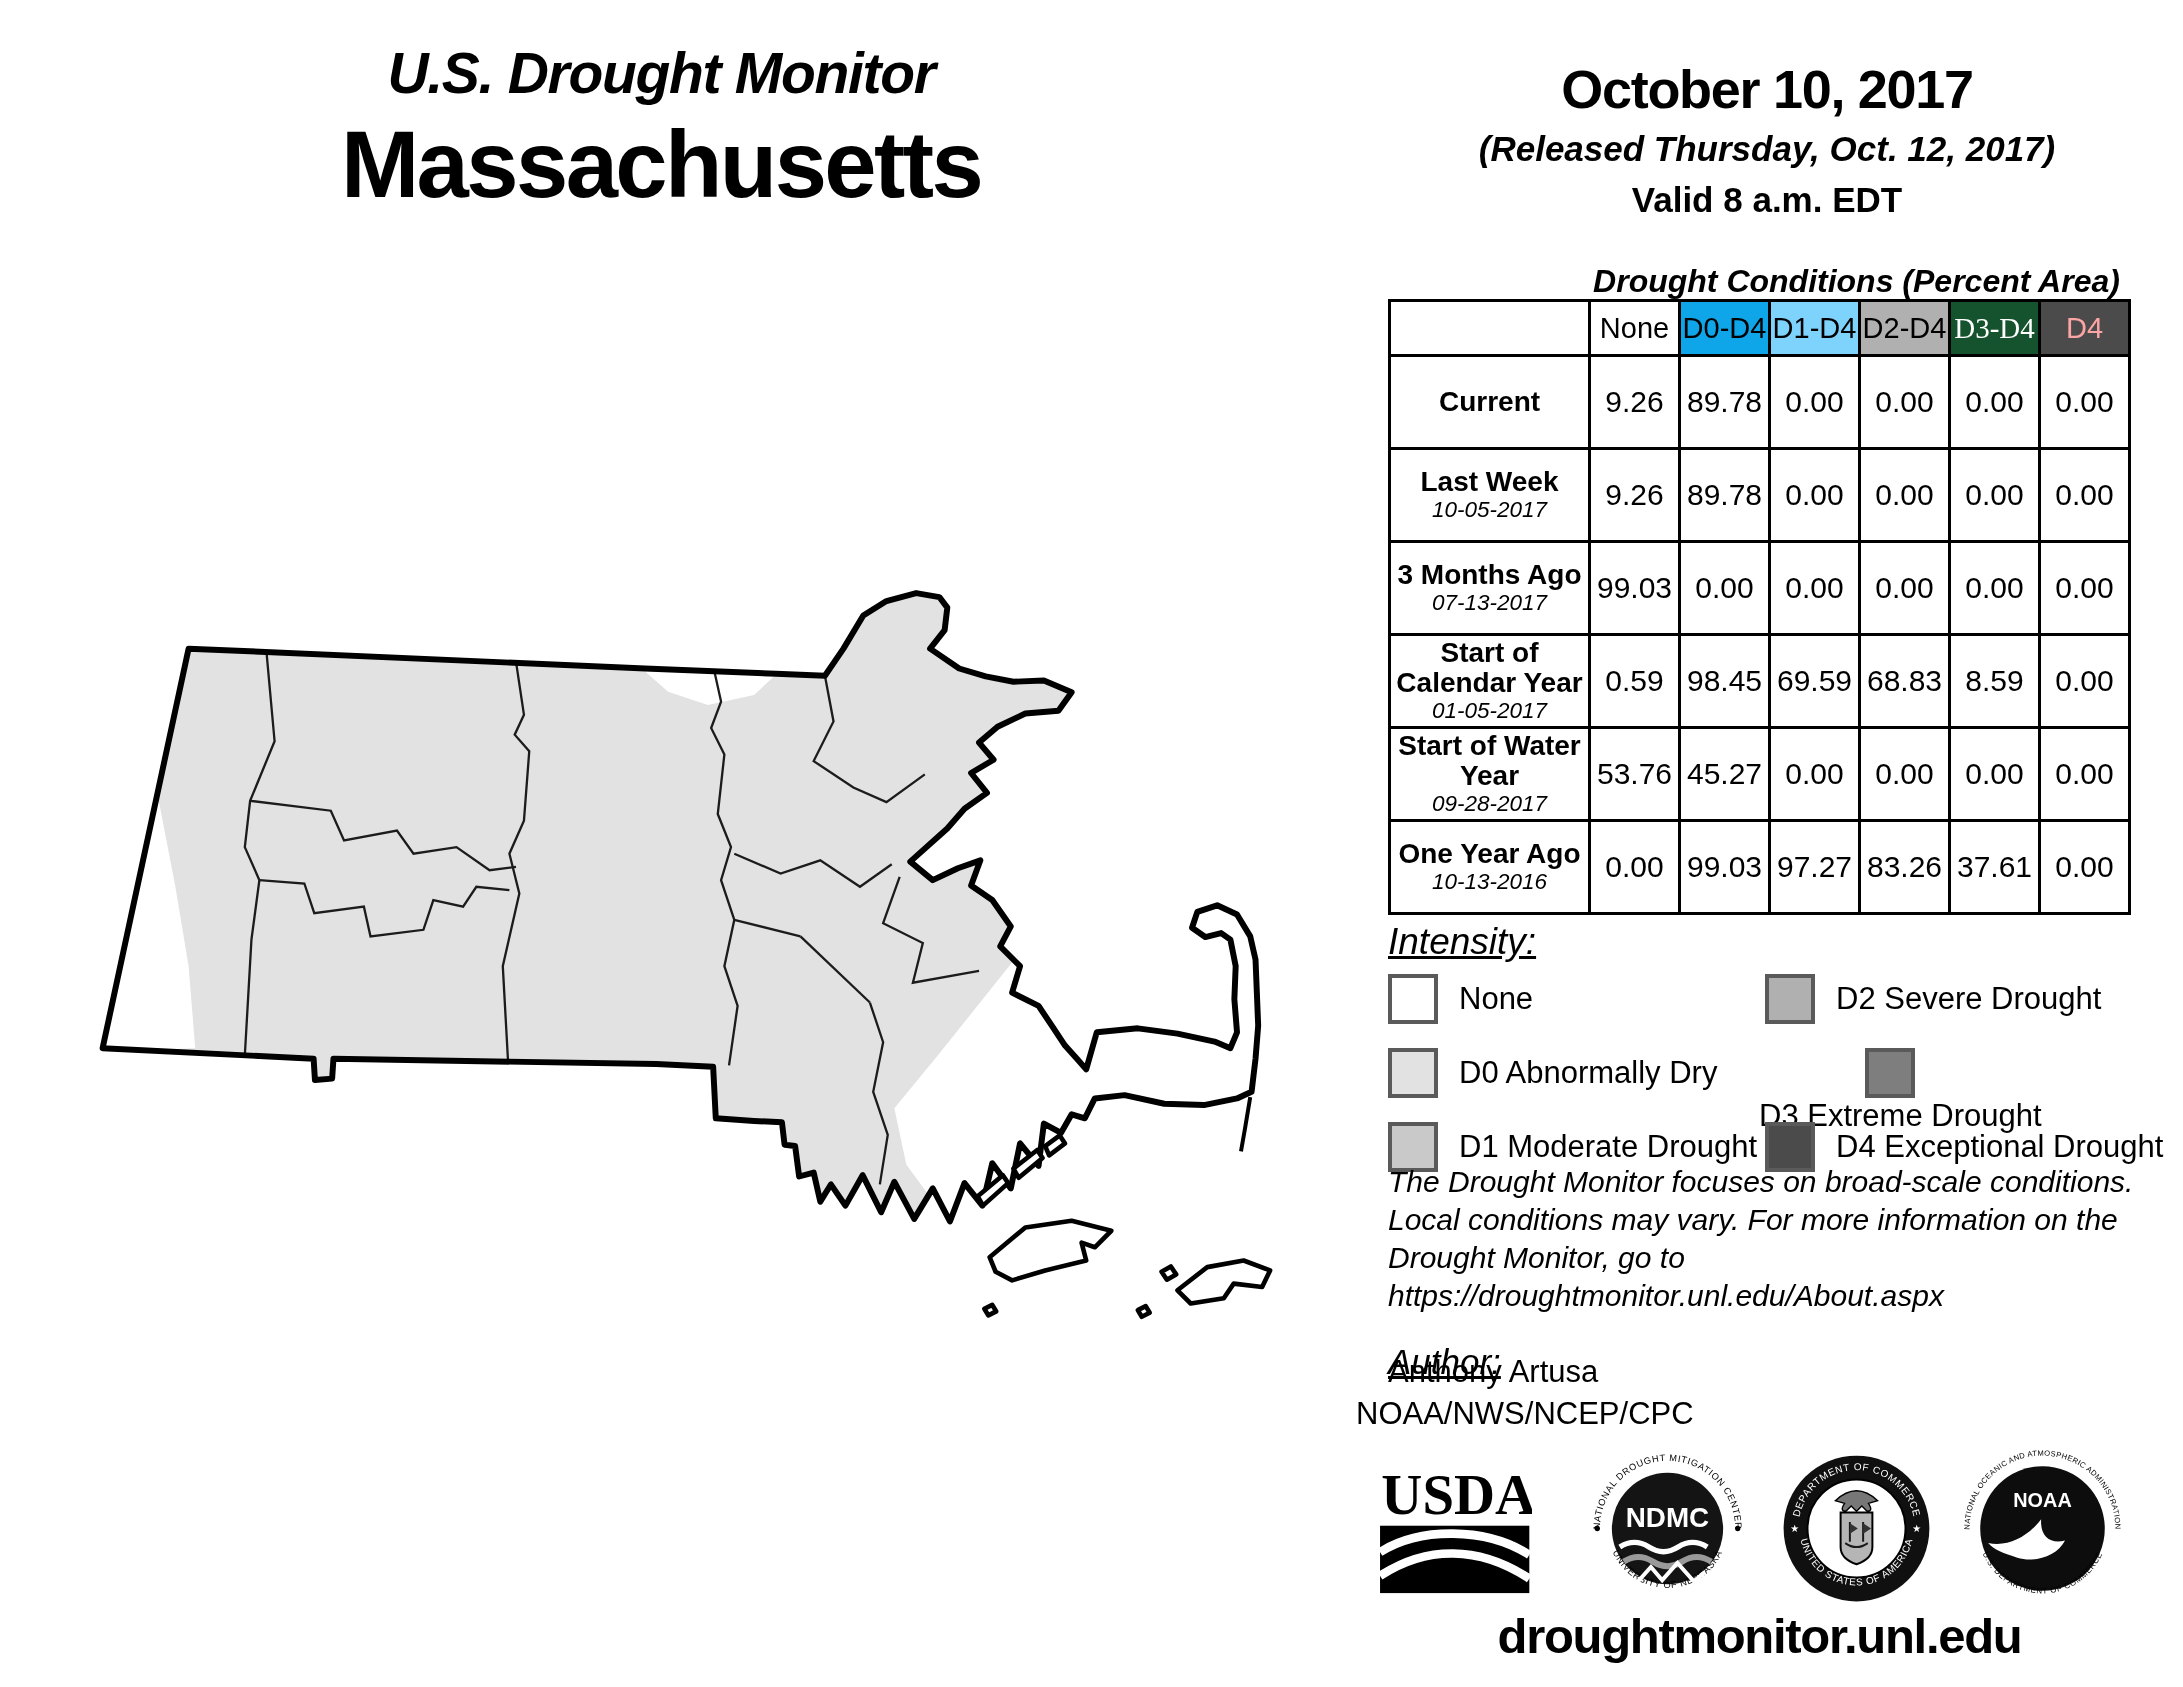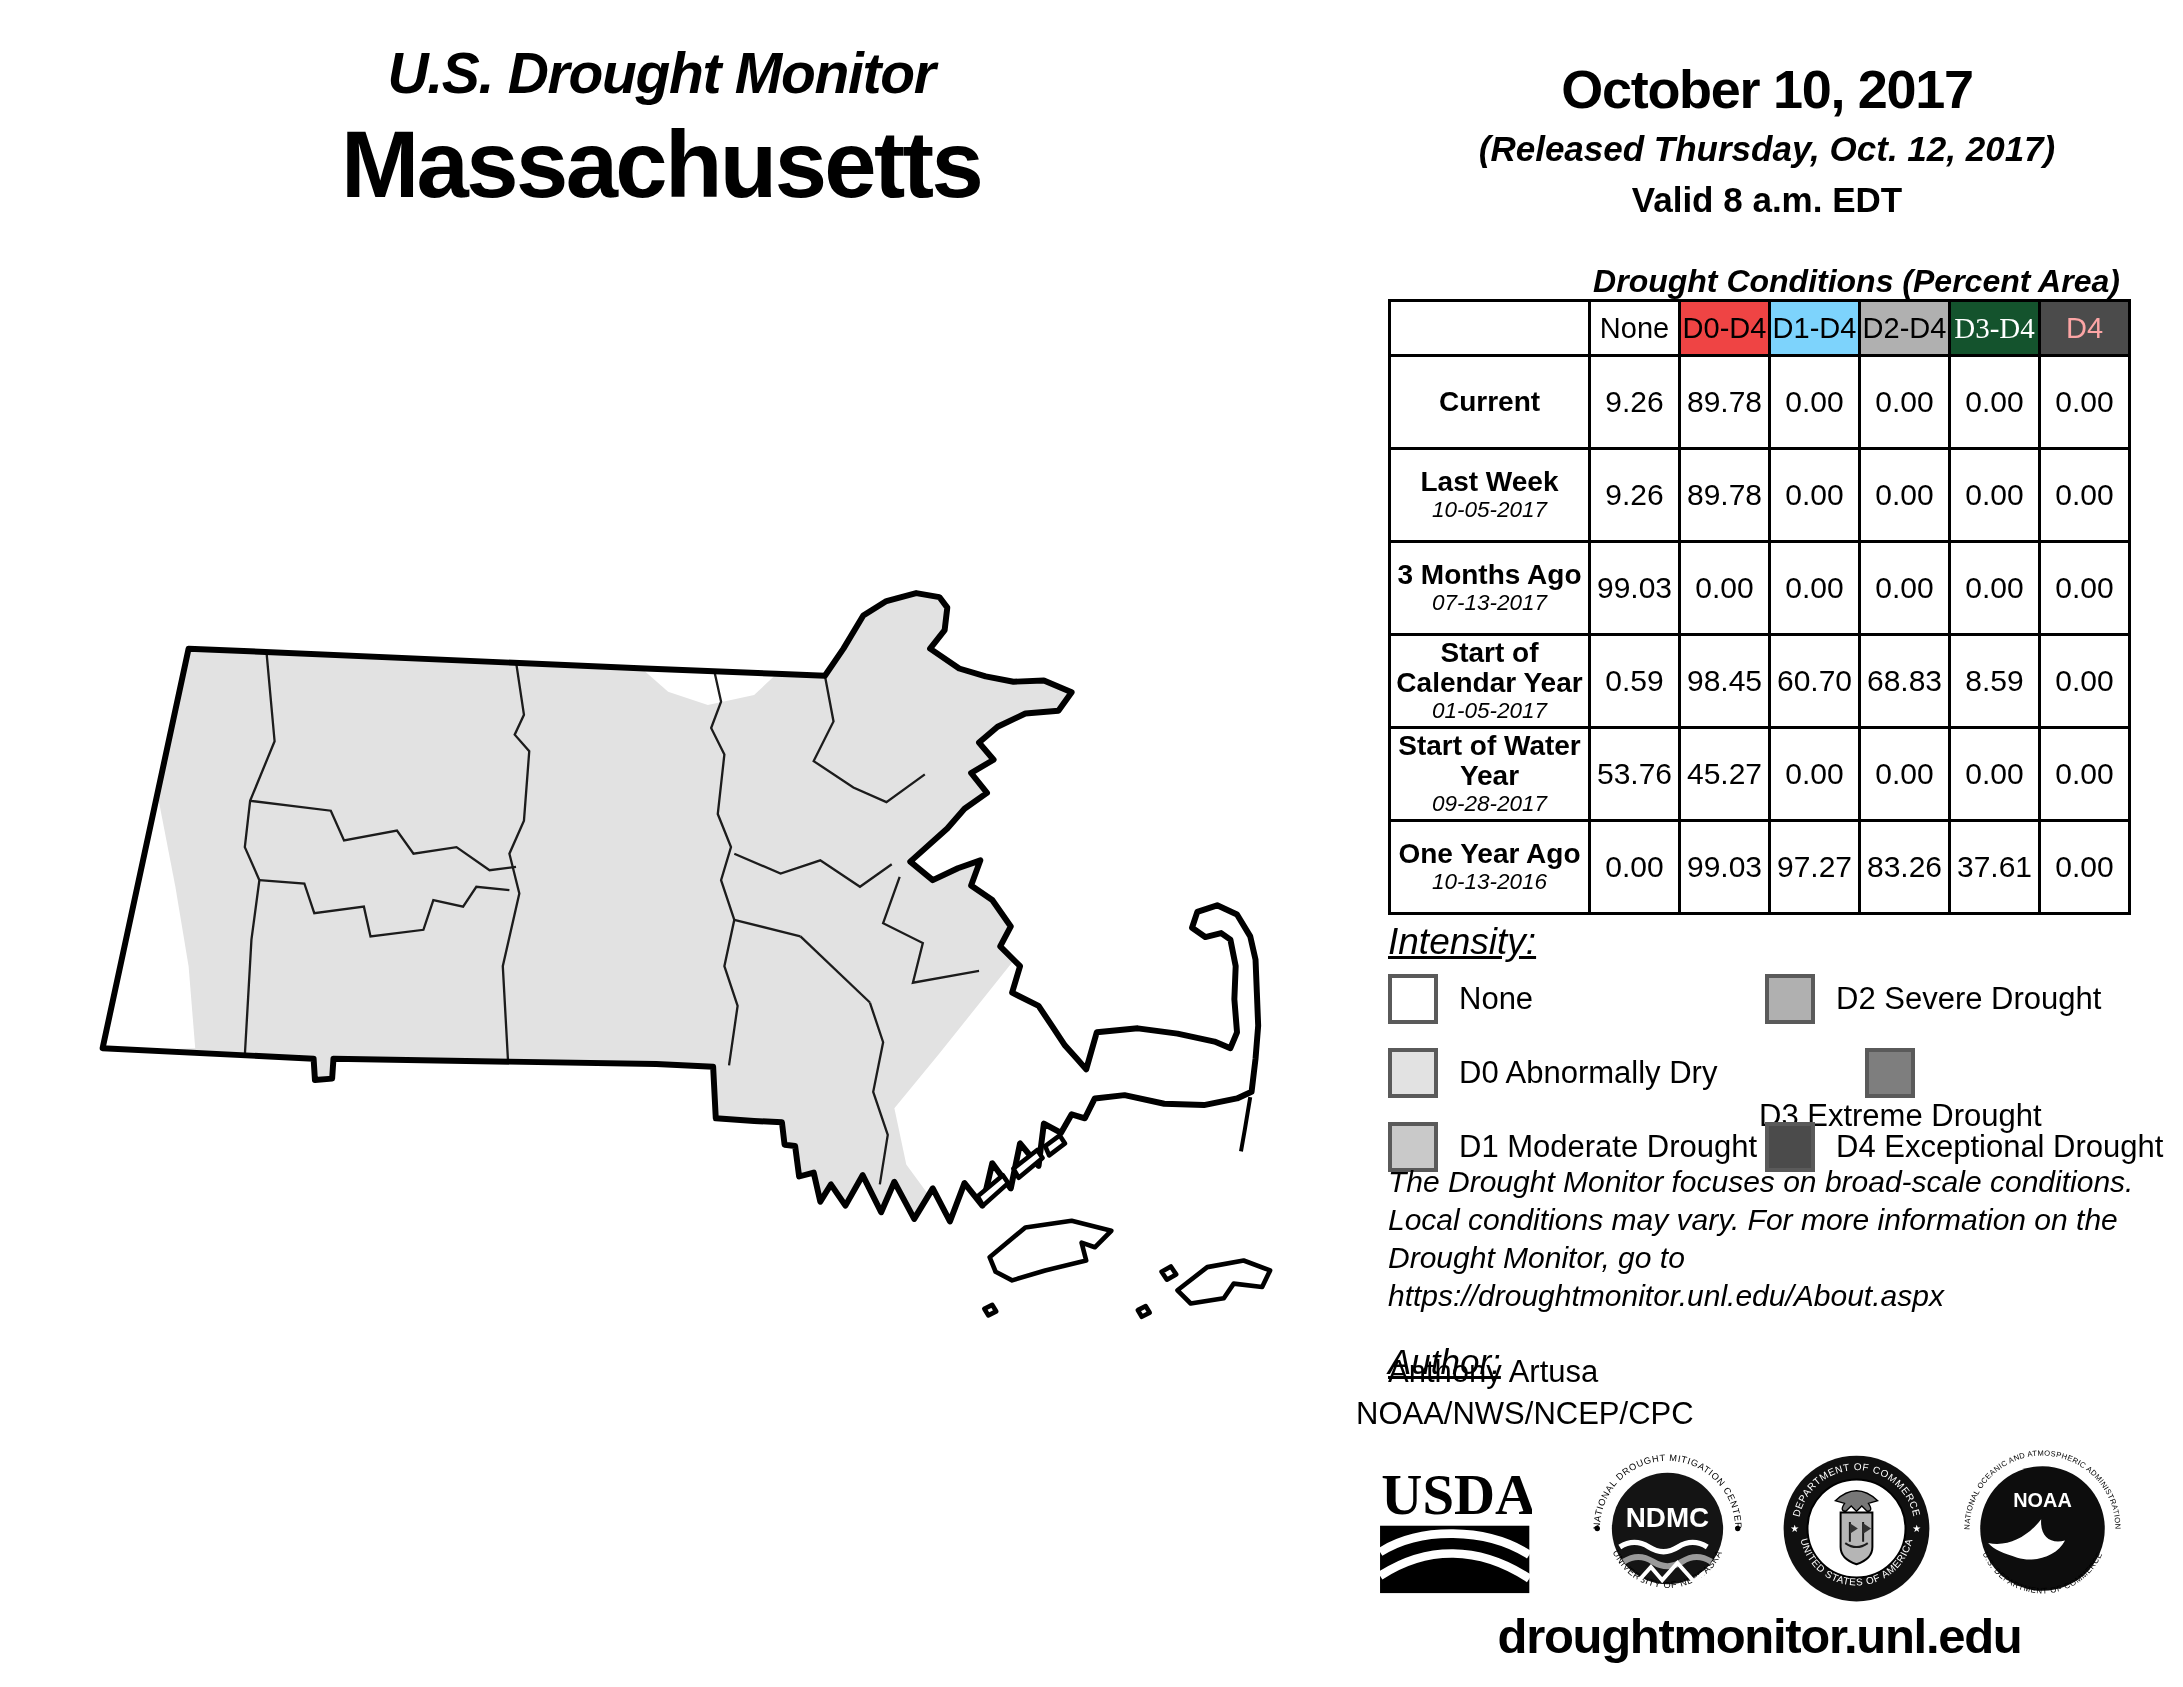--- a/index.html
+++ b/index.html
@@ -15,21 +15,21 @@
   .released-line{font-size:35px;font-weight:bold;font-style:italic;margin-top:9.3px;}
   .valid-line{font-size:35px;font-weight:bold;margin-top:10.6px;}
   
   .tbl-caption{position:absolute;left:1585px;top:263px;width:543px;text-align:center;
                font-size:32px;font-style:italic;font-weight:600;}
   table.dm{position:absolute;left:1388px;top:299px;border-collapse:collapse;}
   table.dm td,table.dm th{border:3.3px solid #000;padding:0;text-align:center;vertical-align:middle;}
   td.corner{border:none;background:#fff;}
   th.hd{width:87px;height:52px;font-size:29px;font-weight:normal;}
   .hc0{background:#ffffff;color:#000;}
-  .hc1{background:#ef4444;color:#000;}
+  .hc1{background:#0ea5e9;color:#000;}
   .hc2{background:#7dd3fc;color:#000;}
   .hc3{background:#b0b0b0;color:#000;}
   .hc4{background:#14532d;color:#fff;font-family:Liberation Serif, serif;}
   .hc5{background:#4b4b4b;color:#fca5a5;}
   td.rl{width:197px;height:90px;}
   .rlabel{font-size:28px;font-weight:bold;line-height:30px;}
   .rdate{font-size:22.5px;font-style:italic;margin-top:0;}
   td.val{width:87px;font-size:30px;}
   
   .legend-head{position:absolute;left:1388px;top:921px;font-size:37px;font-style:italic;
@@ -163,21 +163,21 @@
       <td class="val">0.00</td>
       <td class="val">0.00</td>
     </tr>
     <tr>
       <td class="rl">
         <div class="rlabel">Start of Calendar Year</div>
         <div class="rdate">01-05-2017</div>
       </td>
       <td class="val">0.59</td>
       <td class="val">98.45</td>
-      <td class="val">60.70</td>
+      <td class="val">69.59</td>
       <td class="val">68.83</td>
       <td class="val">8.59</td>
       <td class="val">0.00</td>
     </tr>
     <tr>
       <td class="rl">
         <div class="rlabel">Start of Water Year</div>
         <div class="rdate">09-28-2017</div>
       </td>
       <td class="val">53.76</td>

